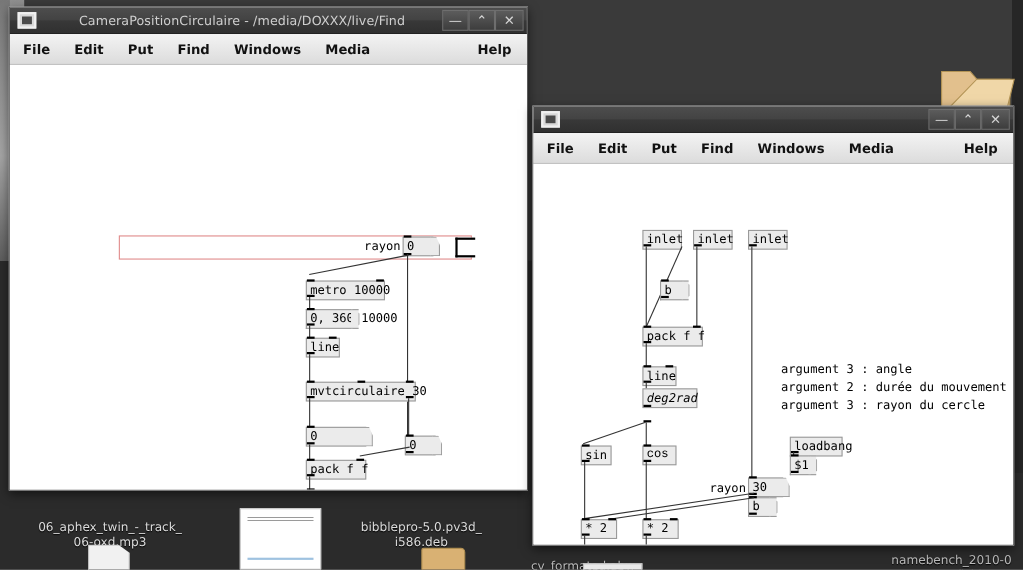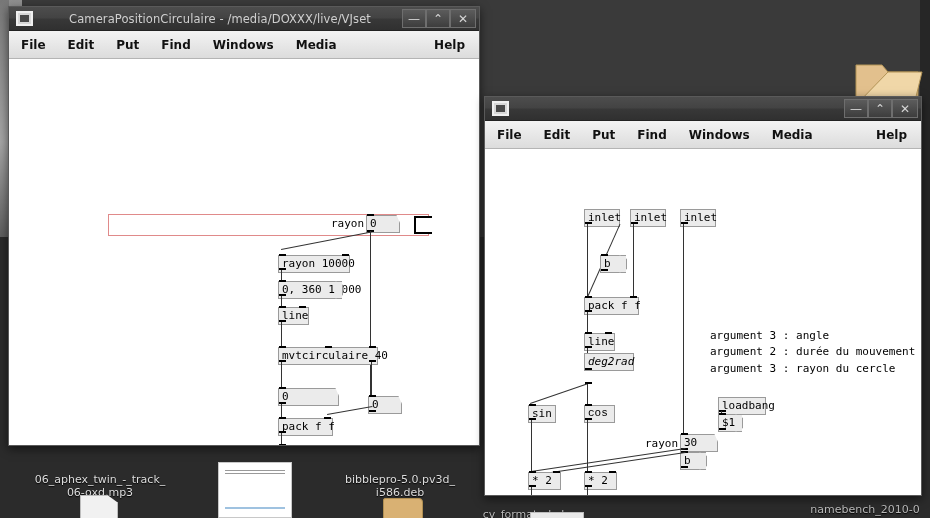--- a/index.html
+++ b/index.html
@@ -256,21 +256,21 @@
       <path d="M36 17 L70 17 L62 50 L4 50 Z" fill="#f0d7a8" stroke="#b39456" stroke-width="1"></path>
     </svg>
   </div>
 
   <div class="desk-icon" style="left:30px; top:460px;">
     <span>06_aphex_twin_-_track_
 06-oxd.mp3</span>
   </div>
   <div class="file-glyph" style="left:80px; top:495px; width:38px; height:30px; clip-path:polygon(0 0,72% 0,100% 26%,100% 100%,0 100%); background:#f1f1f1;"></div>
 
-  <div class="desk-icon" style="left:330px; top:460px;">
+  <div class="desk-icon" style="left:313px; top:460px;">
     <span>bibblepro-5.0.pv3d_
 i586.deb</span>
   </div>
   <div class="folder-small" style="left:383px; top:498px; width:40px; height:22px;"></div>
 
   <div class="doc-thumb" style="left:218px; top:462px; width:74px; height:56px;">
     <div class="lines"></div>
     <div class="rule"></div>
   </div>
 
@@ -282,21 +282,21 @@
   <div class="desk-icon" style="left:790px; top:490px; color:#b9b9b9; width:150px;">
     <span>namebench_2010-0
 06 2223 fichiers</span>
   </div>
 
   <div style="position:absolute; left:906px; top:398px; font-size:8px; color:#8a7a5a; font-family:'DejaVu Sans', sans-serif; line-height:11px;">;a<br>tx</div>
 
   <div class="window" style="left:8px; top:6px; width:472px; height:440px;">
     <div class="titlebar">
       <div class="win-icon"></div>
-      <div class="title-text">CameraPositionCirculaire  - /media/DOXXX/live/VJset</div>
+      <div class="title-text">CameraPositionCirculaire  - /media/DOXXX/live/Find</div>
       <div class="win-buttons">
         <div class="wbtn">—</div>
         <div class="wbtn">⌃</div>
         <div class="wbtn close">✕</div>
       </div>
     </div>
     <div class="menubar">
       <div class="menuitem">File</div>
       <div class="menuitem">Edit</div>
       <div class="menuitem">Put</div>
@@ -313,38 +313,38 @@
 
       <div class="pd-cmt" style="left:322px; top:158px;">rayon</div>
       <div class="pd-num" style="left:357px; top:156px; width:28px;">0</div>
       <div class="nub" style="left:358px; top:155px;"></div>
       <div class="nub" style="left:358px; top:171px;"></div>
 
       <div class="cord" style="left:272px; top:190px; width:92px; transform:rotate(-11deg);"></div>
 
       <div class="vcord" style="left:361px; top:172px; height:166px;"></div>
 
-      <div class="pd-obj" style="left:269px; top:196px; width:72px;">rayon 10000</div>
+      <div class="pd-obj" style="left:269px; top:196px; width:72px;">metro 10000</div>
       <div class="nub" style="left:270px; top:195px;"></div>
       <div class="nub" style="left:333px; top:195px;"></div>
       <div class="nub" style="left:270px; top:209px;"></div>
       <div class="vcord" style="left:272px; top:211px; height:11px;"></div>
 
-      <div class="pd-msg" style="left:269px; top:222px; width:64px;">0, 360 10000</div>
+      <div class="pd-msg" style="left:269px; top:222px; width:48px;">0, 360 10000</div>
       <div class="nub" style="left:270px; top:221px;"></div>
       <div class="nub" style="left:270px; top:235px;"></div>
       <div class="vcord" style="left:272px; top:237px; height:11px;"></div>
 
       <div class="pd-obj" style="left:269px; top:248px; width:31px;">line</div>
       <div class="nub" style="left:270px; top:247px;"></div>
       <div class="nub" style="left:290px; top:247px;"></div>
       <div class="nub" style="left:270px; top:261px;"></div>
       <div class="vcord" style="left:272px; top:263px; height:25px;"></div>
 
-      <div class="pd-obj" style="left:269px; top:288px; width:100px;">mvtcirculaire 40</div>
+      <div class="pd-obj" style="left:269px; top:288px; width:100px;">mvtcirculaire 30</div>
       <div class="nub" style="left:270px; top:287px;"></div>
       <div class="nub" style="left:316px; top:287px;"></div>
       <div class="nub" style="left:360px; top:287px;"></div>
       <div class="nub" style="left:270px; top:301px;"></div>
       <div class="nub" style="left:360px; top:301px;"></div>
       <div class="vcord" style="left:272px; top:303px; height:26px;"></div>
       <div class="vcord" style="left:362px; top:303px; height:34px;"></div>
 
       <div class="pd-num" style="left:269px; top:329px; width:55px;">0</div>
       <div class="nub" style="left:270px; top:328px;"></div>

